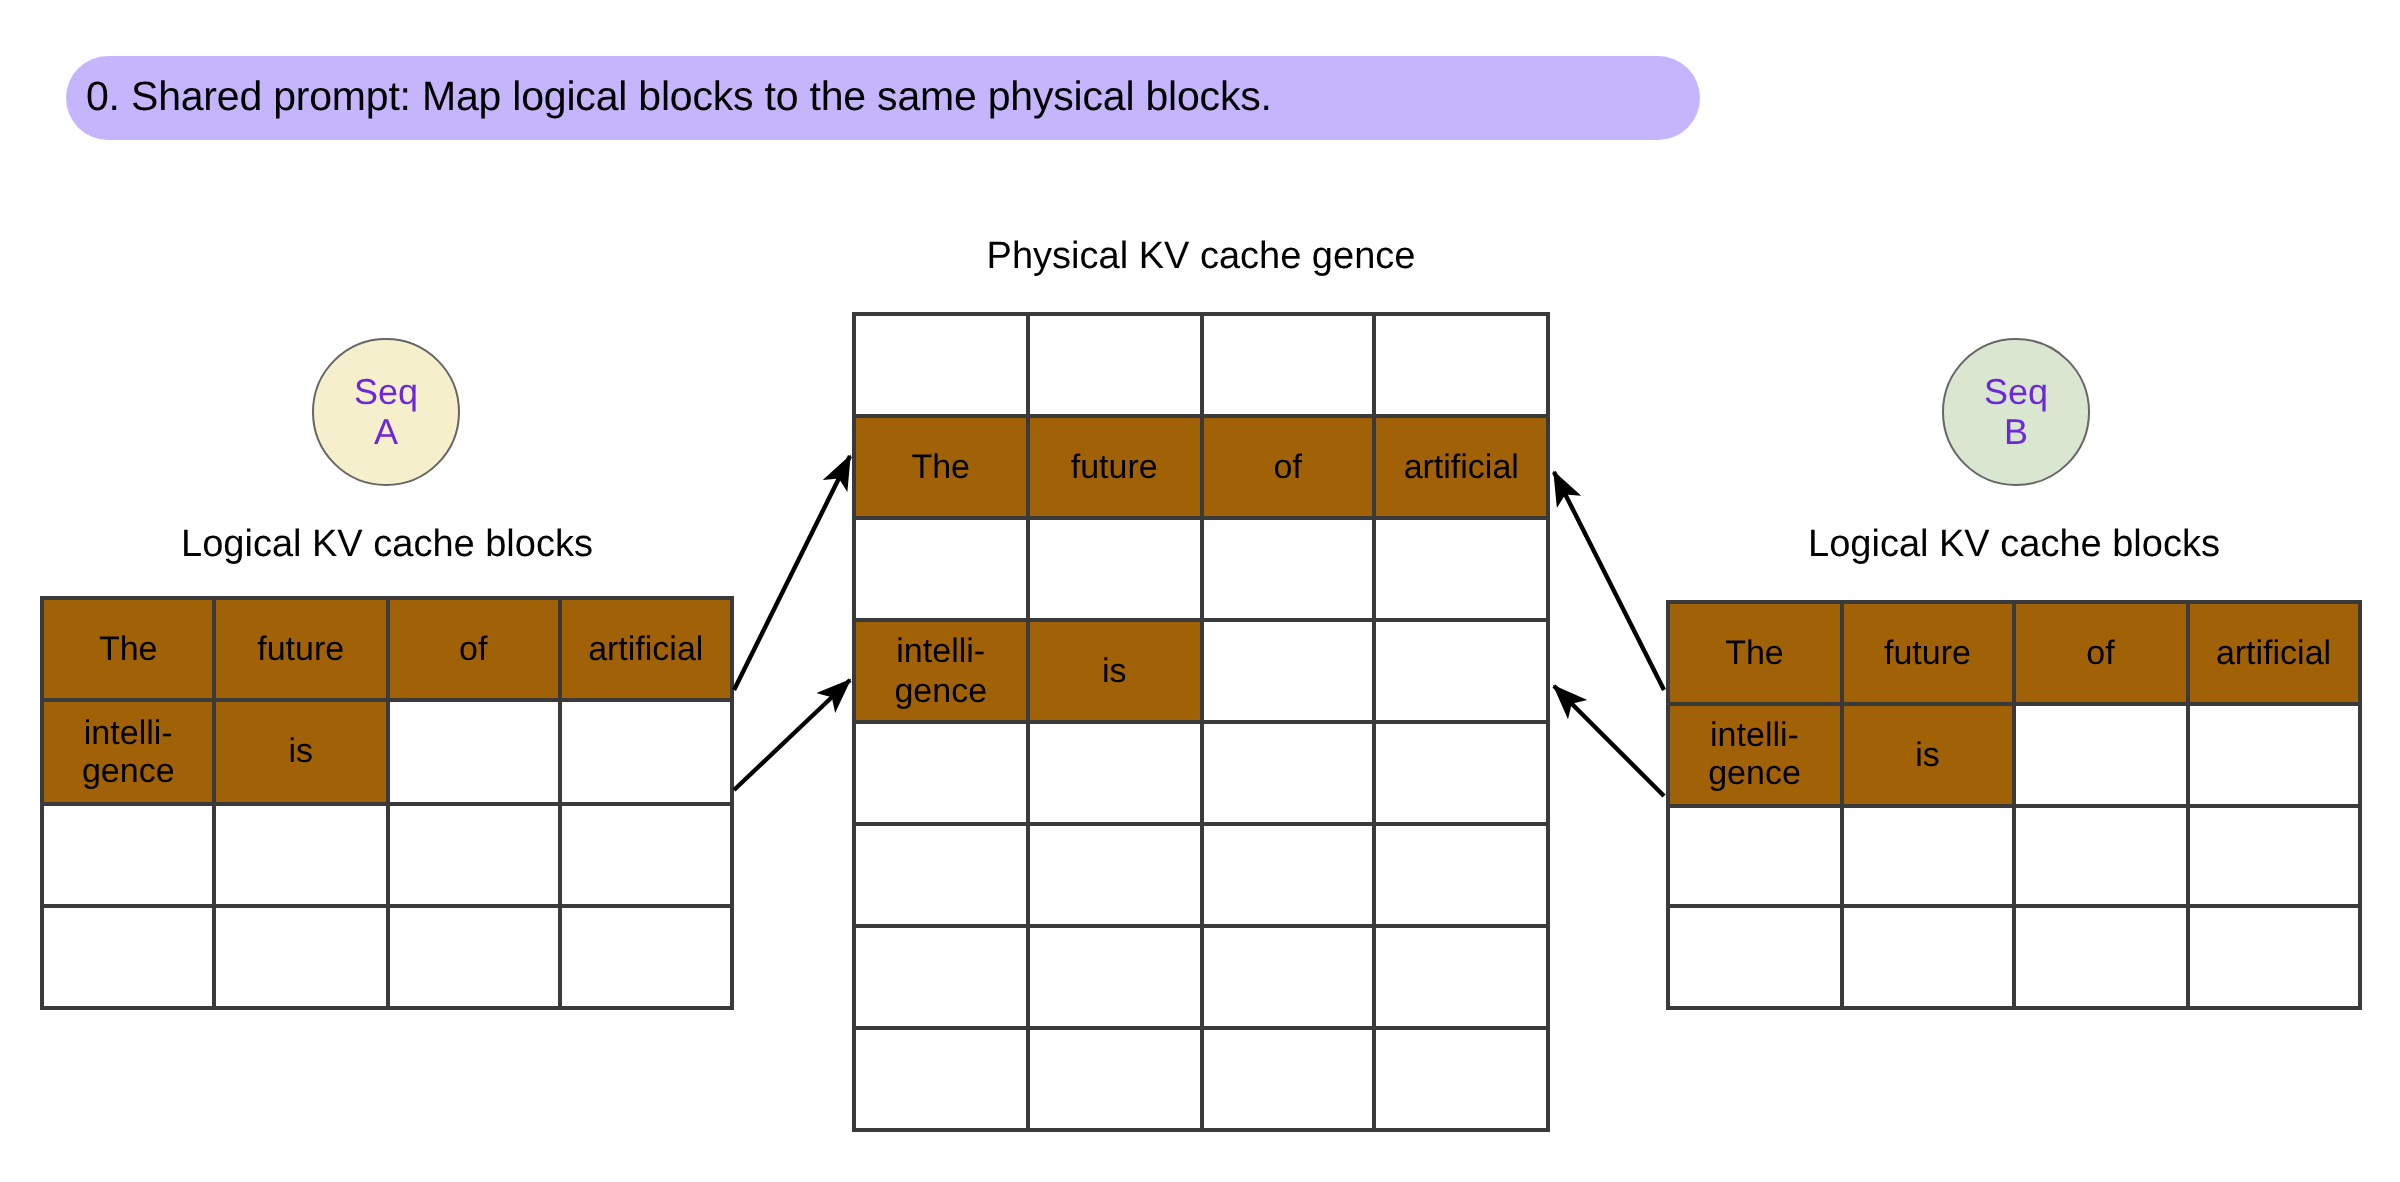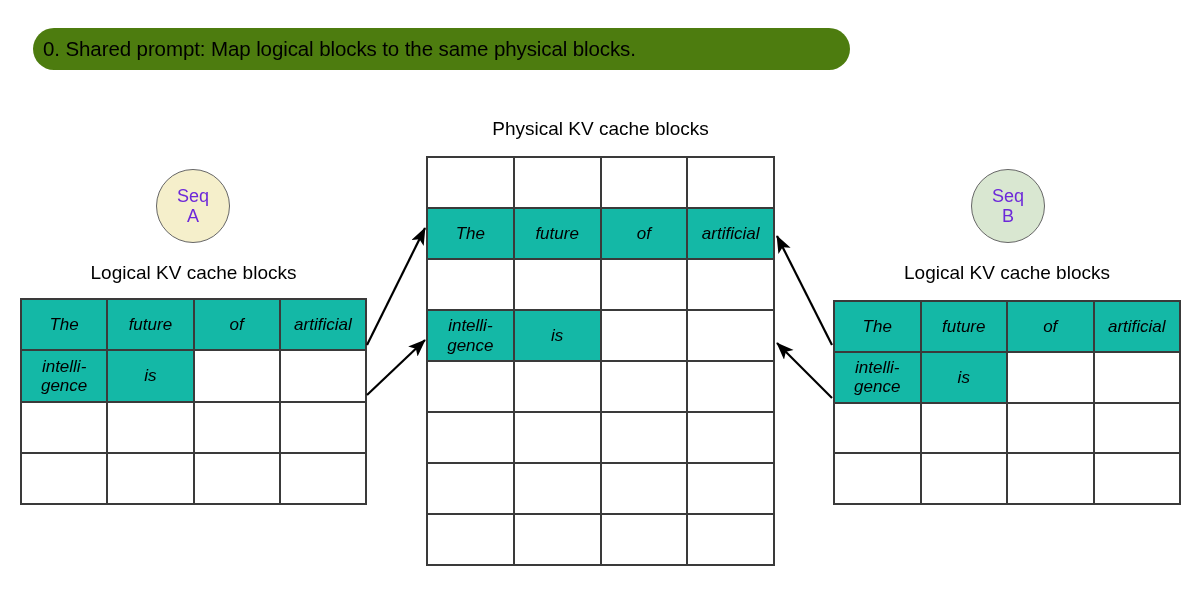--- a/index.html
+++ b/index.html
@@ -20,21 +20,21 @@
     overflow: hidden;
   }
 
   
   .banner {
     position: absolute;
     left: 33px;
     top: 28px;
     width: 817px;
     height: 42px;
-    background: #4d7c0f;
+    background: #c4b5fd;
     display: flex;
     align-items: center;
     box-sizing: border-box;
     padding-left: 10px;
     border-radius: 21px;
   }
   .banner-text {
     font-size: 20.5px;
     letter-spacing: -0.1px;
     white-space: nowrap;
@@ -88,21 +88,21 @@
     display: flex;
     align-items: center;
     justify-content: center;
     text-align: center;
     font-size: 17px;
     line-height: 1.12;
     background: #ffffff;
     color: #000;
     overflow: hidden;
   }
-  .kvtable .cell.filled { background: #14b8a6; font-style: italic; }
+  .kvtable .cell.filled { background: #a16207; }
 
   #logical-left-table {
     left: 20px; top: 298px;
     width: 347px; height: 207px;
     grid-template-columns: repeat(4, 1fr);
     grid-template-rows: repeat(4, 1fr);
   }
   #logical-right-table {
     left: 833px; top: 300px;
     width: 348px; height: 205px;
@@ -126,21 +126,21 @@
 </style>
 </head>
 <body>
 
 <div id="canvas">
 
   <div class="banner">
     <span class="banner-text">0. Shared prompt: Map logical blocks to the same physical blocks.</span>
   </div>
 
-  <div class="caption physical">Physical KV cache blocks</div>
+  <div class="caption physical">Physical KV cache gence</div>
   <div class="caption logical-left">Logical KV cache blocks</div>
   <div class="caption logical-right">Logical KV cache blocks</div>
 
   <div class="seq-badge a">
     <span>Seq</span>
     <span>A</span>
   </div>
   <div class="seq-badge b">
     <span>Seq</span>
     <span>B</span>

